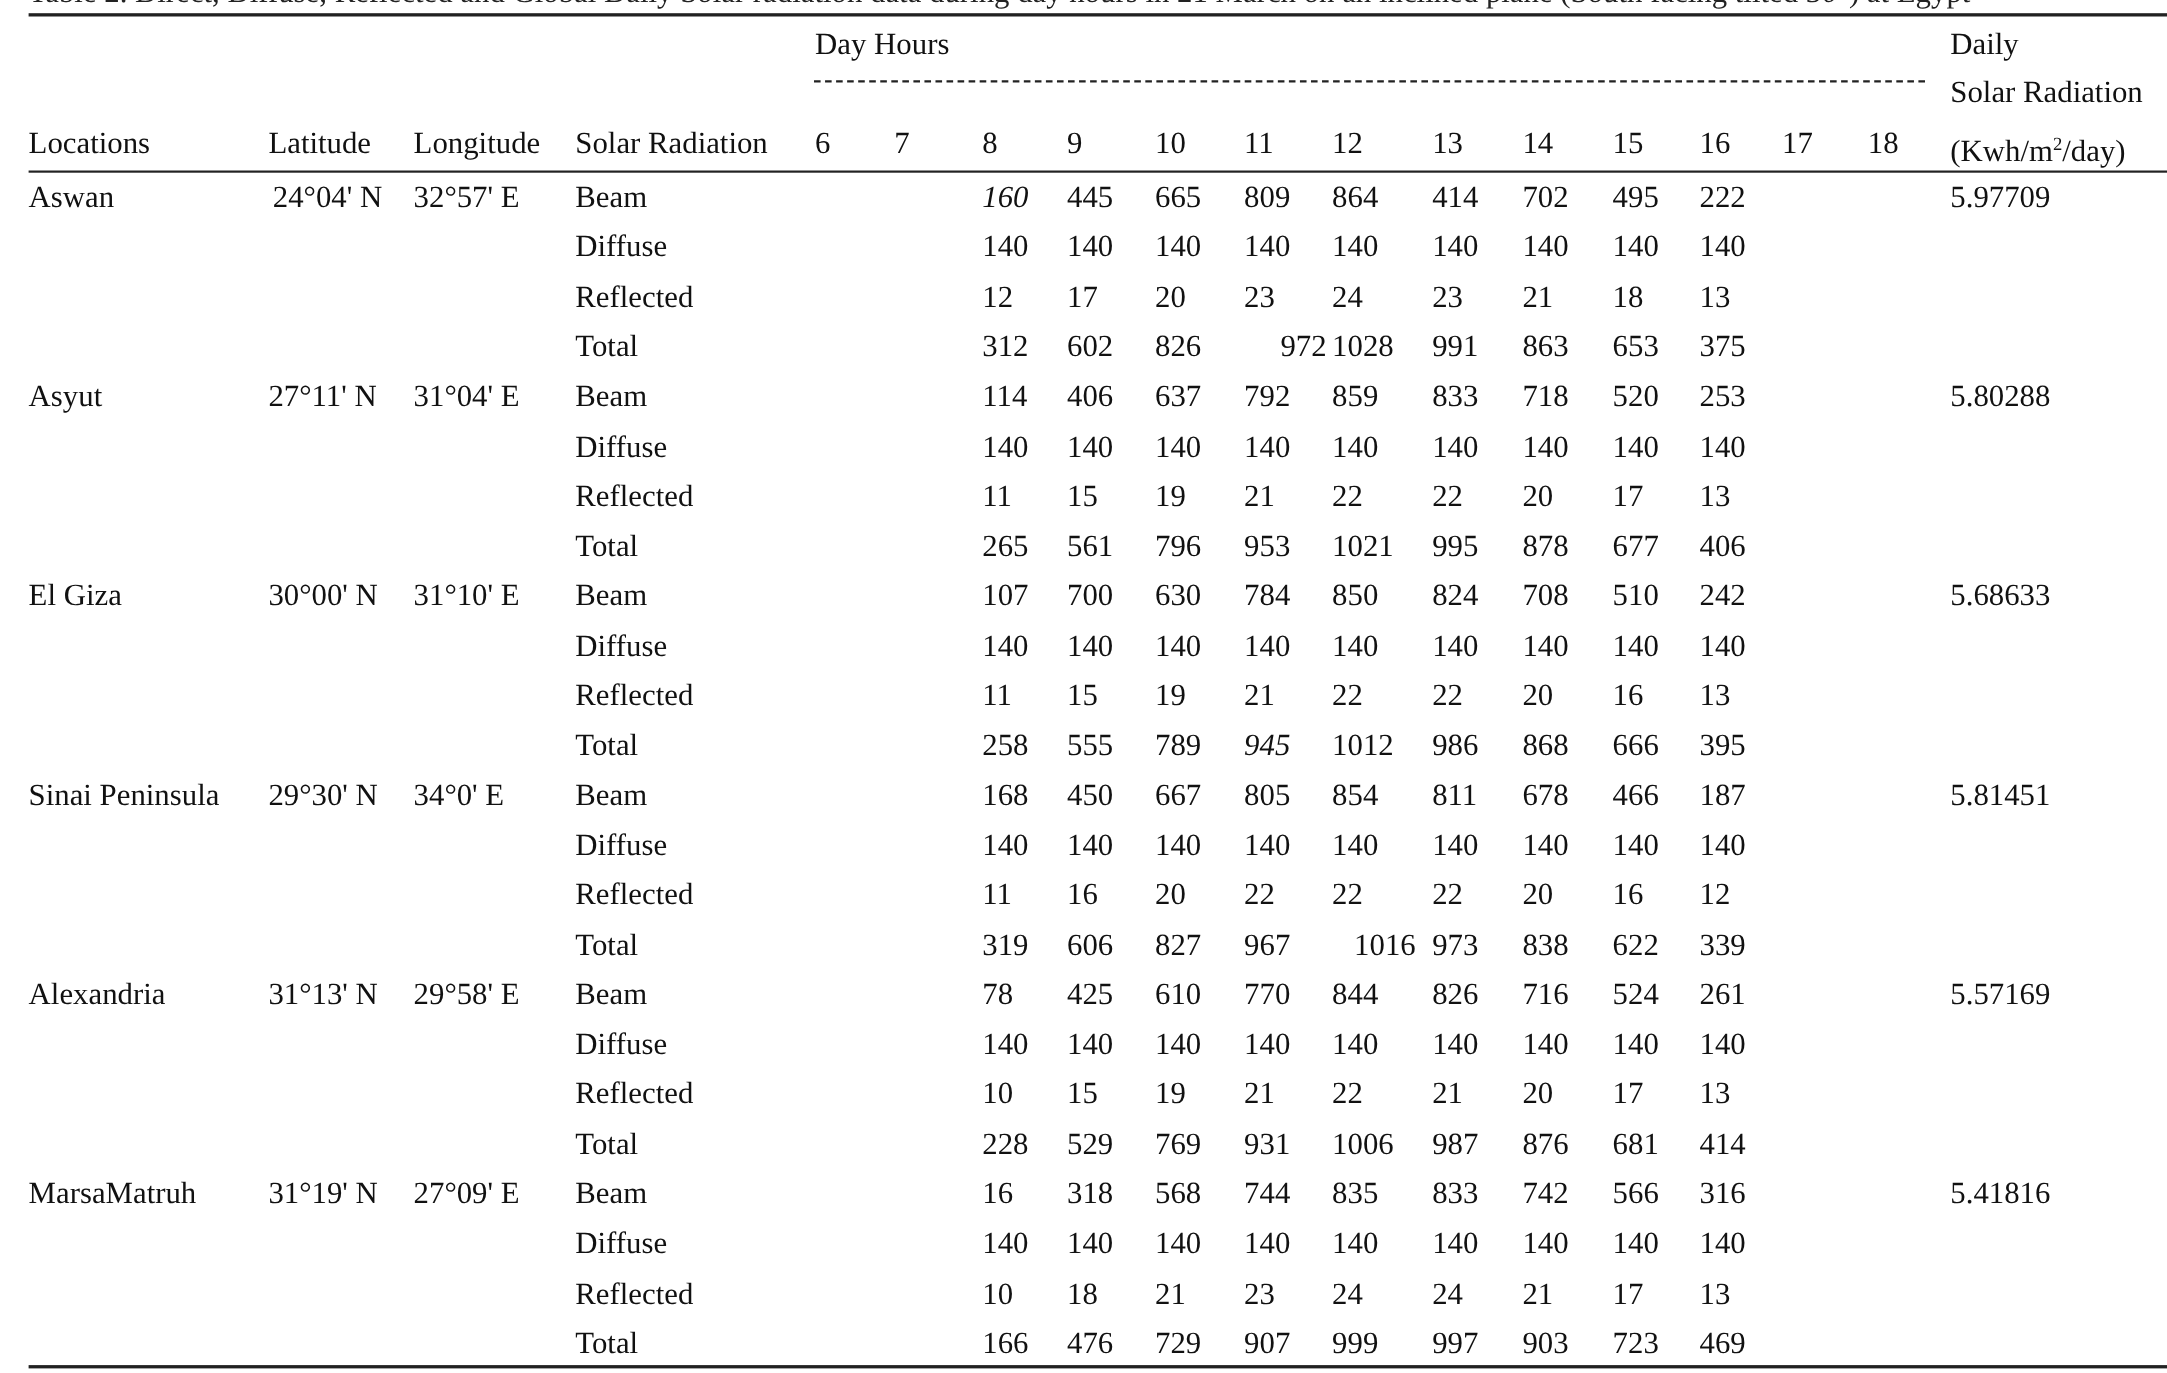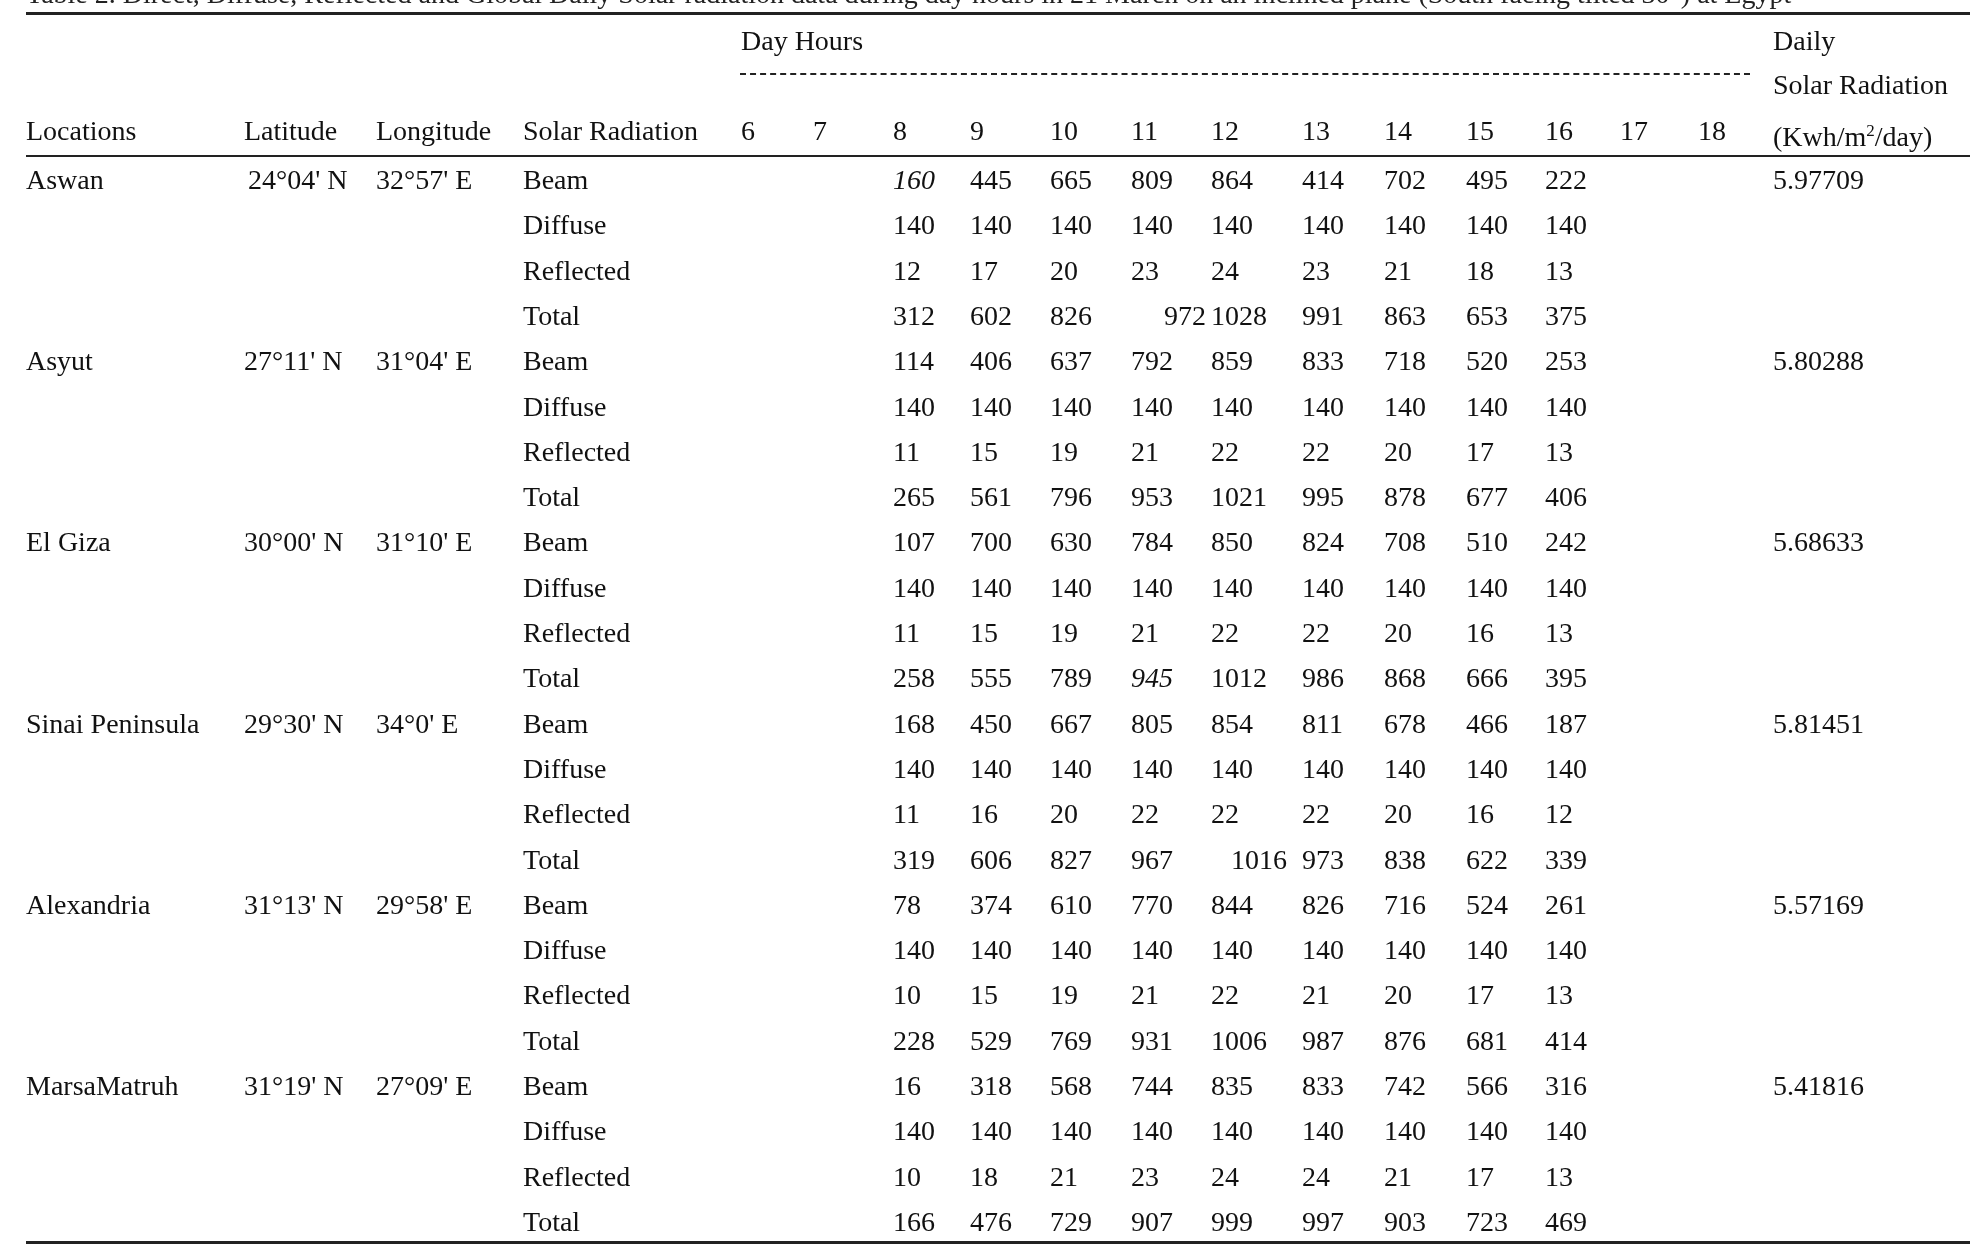--- a/index.html
+++ b/index.html
@@ -223,21 +223,21 @@
     <div class="t" style="left: 1302px; top: 843px;">973</div>
     <div class="t" style="left: 1384px; top: 843px;">838</div>
     <div class="t" style="left: 1466px; top: 843px;">622</div>
     <div class="t" style="left: 1545px; top: 843px;">339</div>
     <div class="t" style="left: 26px; top: 888px;">Alexandria</div>
     <div class="t" style="left: 244px; top: 888px;">31°13' N</div>
     <div class="t" style="left: 376px; top: 888px;">29°58' E</div>
     <div class="t" style="left: 1773px; top: 888px;">5.57169</div>
     <div class="t" style="left: 523px; top: 888px;">Beam</div>
     <div class="t" style="left: 893px; top: 888px;">78</div>
-    <div class="t" style="left: 970px; top: 888px;">374</div>
+    <div class="t" style="left: 970px; top: 888px;">425</div>
     <div class="t" style="left: 1050px; top: 888px;">610</div>
     <div class="t" style="left: 1131px; top: 888px;">770</div>
     <div class="t" style="left: 1211px; top: 888px;">844</div>
     <div class="t" style="left: 1302px; top: 888px;">826</div>
     <div class="t" style="left: 1384px; top: 888px;">716</div>
     <div class="t" style="left: 1466px; top: 888px;">524</div>
     <div class="t" style="left: 1545px; top: 888px;">261</div>
     <div class="t" style="left: 523px; top: 933px;">Diffuse</div>
     <div class="t" style="left: 893px; top: 933px;">140</div>
     <div class="t" style="left: 970px; top: 933px;">140</div>

